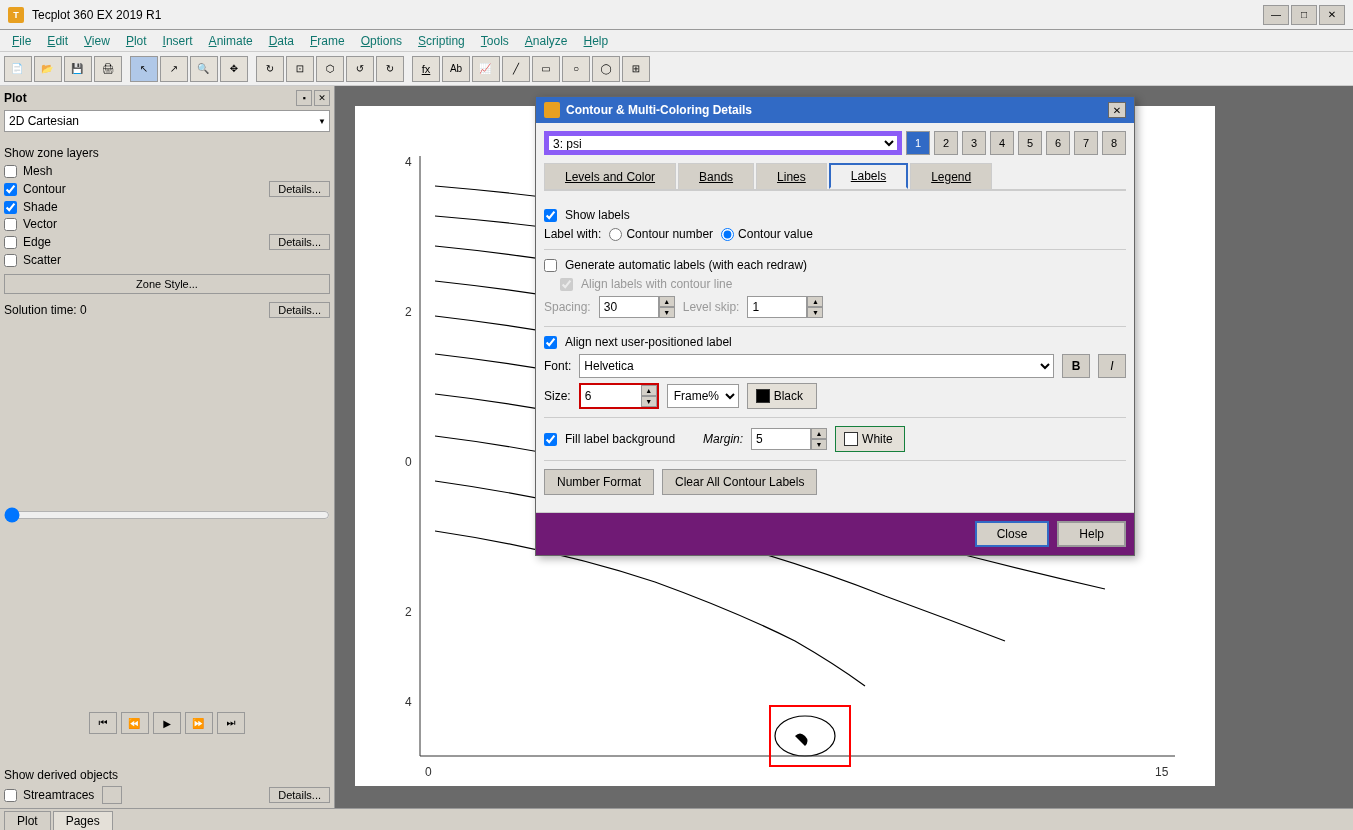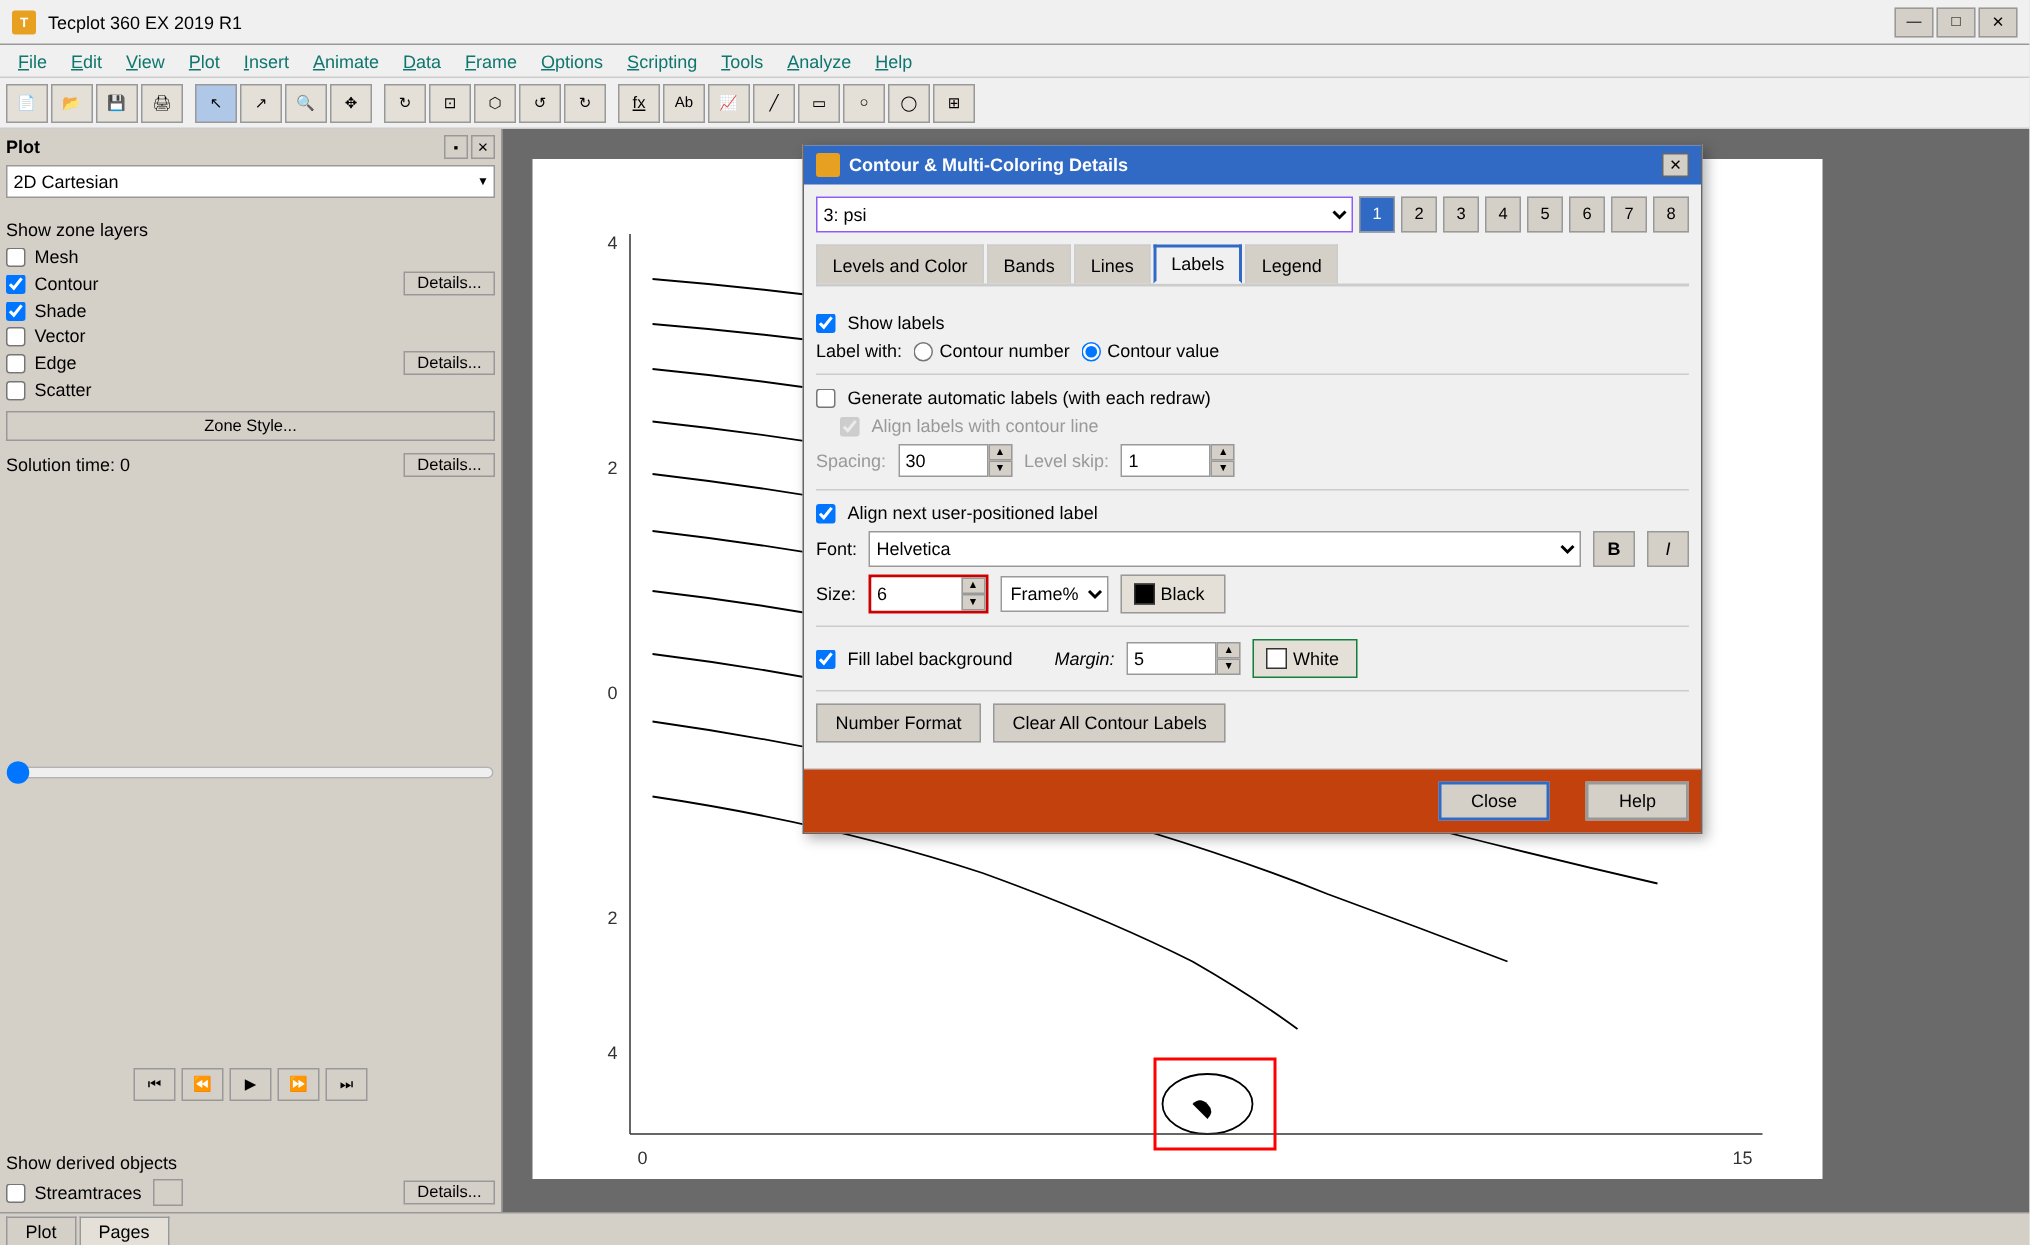--- a/index.html
+++ b/index.html
@@ -162,47 +162,48 @@
     .contour-selector-row {
       display: flex;
       align-items: center;
       gap: 4px;
       margin-bottom: 8px;
     }
     .contour-select {
       flex: 1;
       height: 24px;
       font-size: 12px;
-      border: 1px solid #8b5cf6;
+      border: 5px solid #8b5cf6;
       background: white;
     }
     .num-btn {
       width: 24px; height: 24px;
       background: #d4d0c8;
       border: 1px solid #999;
       font-size: 11px;
       cursor: pointer;
       display: flex; align-items: center; justify-content: center;
     }
     .num-btn.active { background: #316ac5; color: white; }
 
     
     .modal-tabs {
       display: flex;
       border-bottom: 2px solid #ccc;
       margin-bottom: 8px;
     }
     .modal-tab {
-      padding: 4px 10px;
+      padding: 4px 20px;
       font-size: 12px;
       border: 1px solid #ccc;
       border-bottom: none;
       background: #d4d0c8;
       cursor: pointer;
       margin-right: 2px;
+      text-decoration: underline;
     }
     .modal-tab.active {
       background: #f0f0f0;
       border-bottom: 2px solid #f0f0f0;
       border: 2px solid #316ac5;
       border-bottom: 2px solid #f0f0f0;
       color: #000;
       font-weight: normal;
     }
 
@@ -290,24 +291,24 @@
       font-size: 12px;
       background: #d4d0c8;
       border: 1px solid #999;
       cursor: pointer;
       height: 26px;
     }
 
     .modal-footer {
       display: flex;
       justify-content: flex-end;
-      gap: 24px;
+      gap: 8px;
       padding: 8px;
       border-top: 1px solid #ccc;
-      background: #c2410c;
+      background: #701a75;
     }
     .footer-btn {
       padding: 4px 20px;
       font-size: 12px;
       background: #d4d0c8;
       border: 2px solid #999;
       cursor: pointer;
     }
     .footer-btn.primary { border: 2px solid #316ac5; }
 

